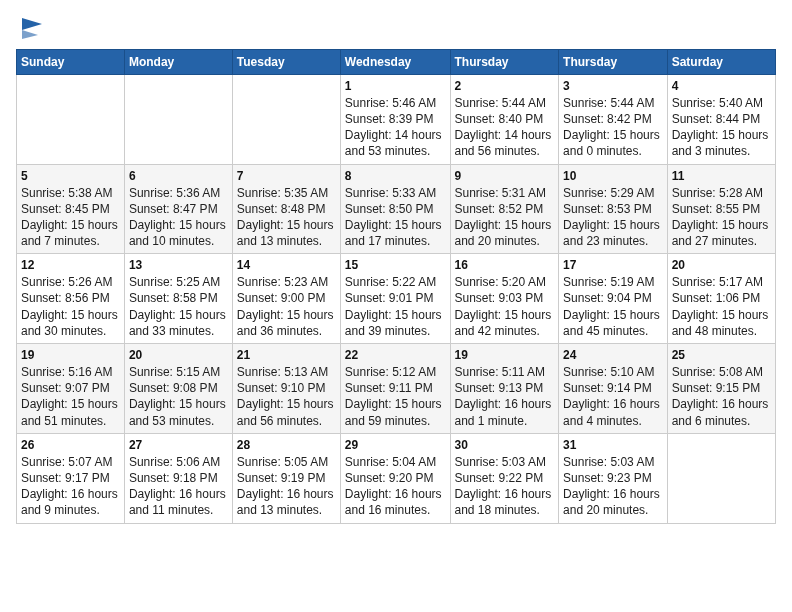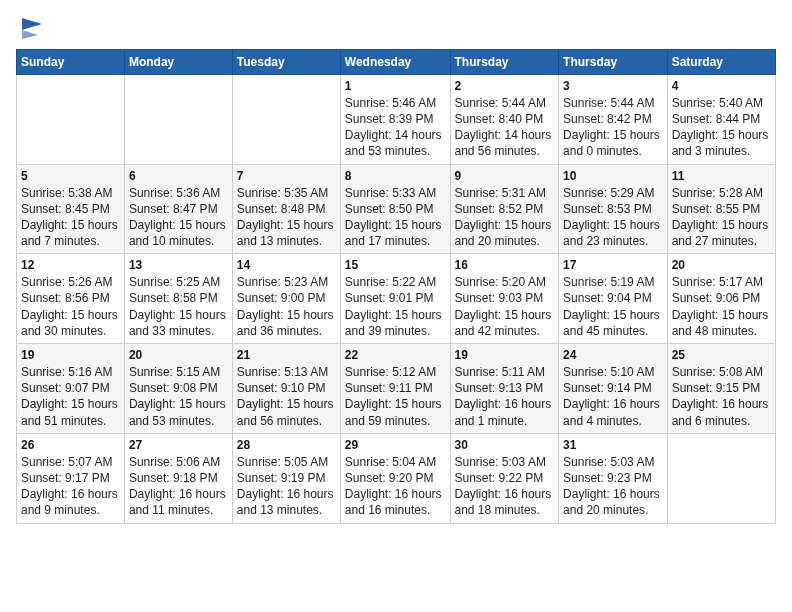--- a/index.html
+++ b/index.html
@@ -240,21 +240,21 @@
         <td>
           <div class="day-num">17</div>
           <div class="day-info">Sunrise: 5:19 AM
 Sunset: 9:04 PM
 Daylight: 15 hours
 and 45 minutes.</div>
         </td>
         <td>
           <div class="day-num">20</div>
           <div class="day-info">Sunrise: 5:17 AM
-Sunset: 9:06 PM
+Sunset: 1:06 PM
 Daylight: 15 hours
 and 48 minutes.</div>
         </td>
       </tr>
       <tr>
         <td>
           <div class="day-num">19</div>
           <div class="day-info">Sunrise: 5:16 AM
 Sunset: 9:07 PM
 Daylight: 15 hours

